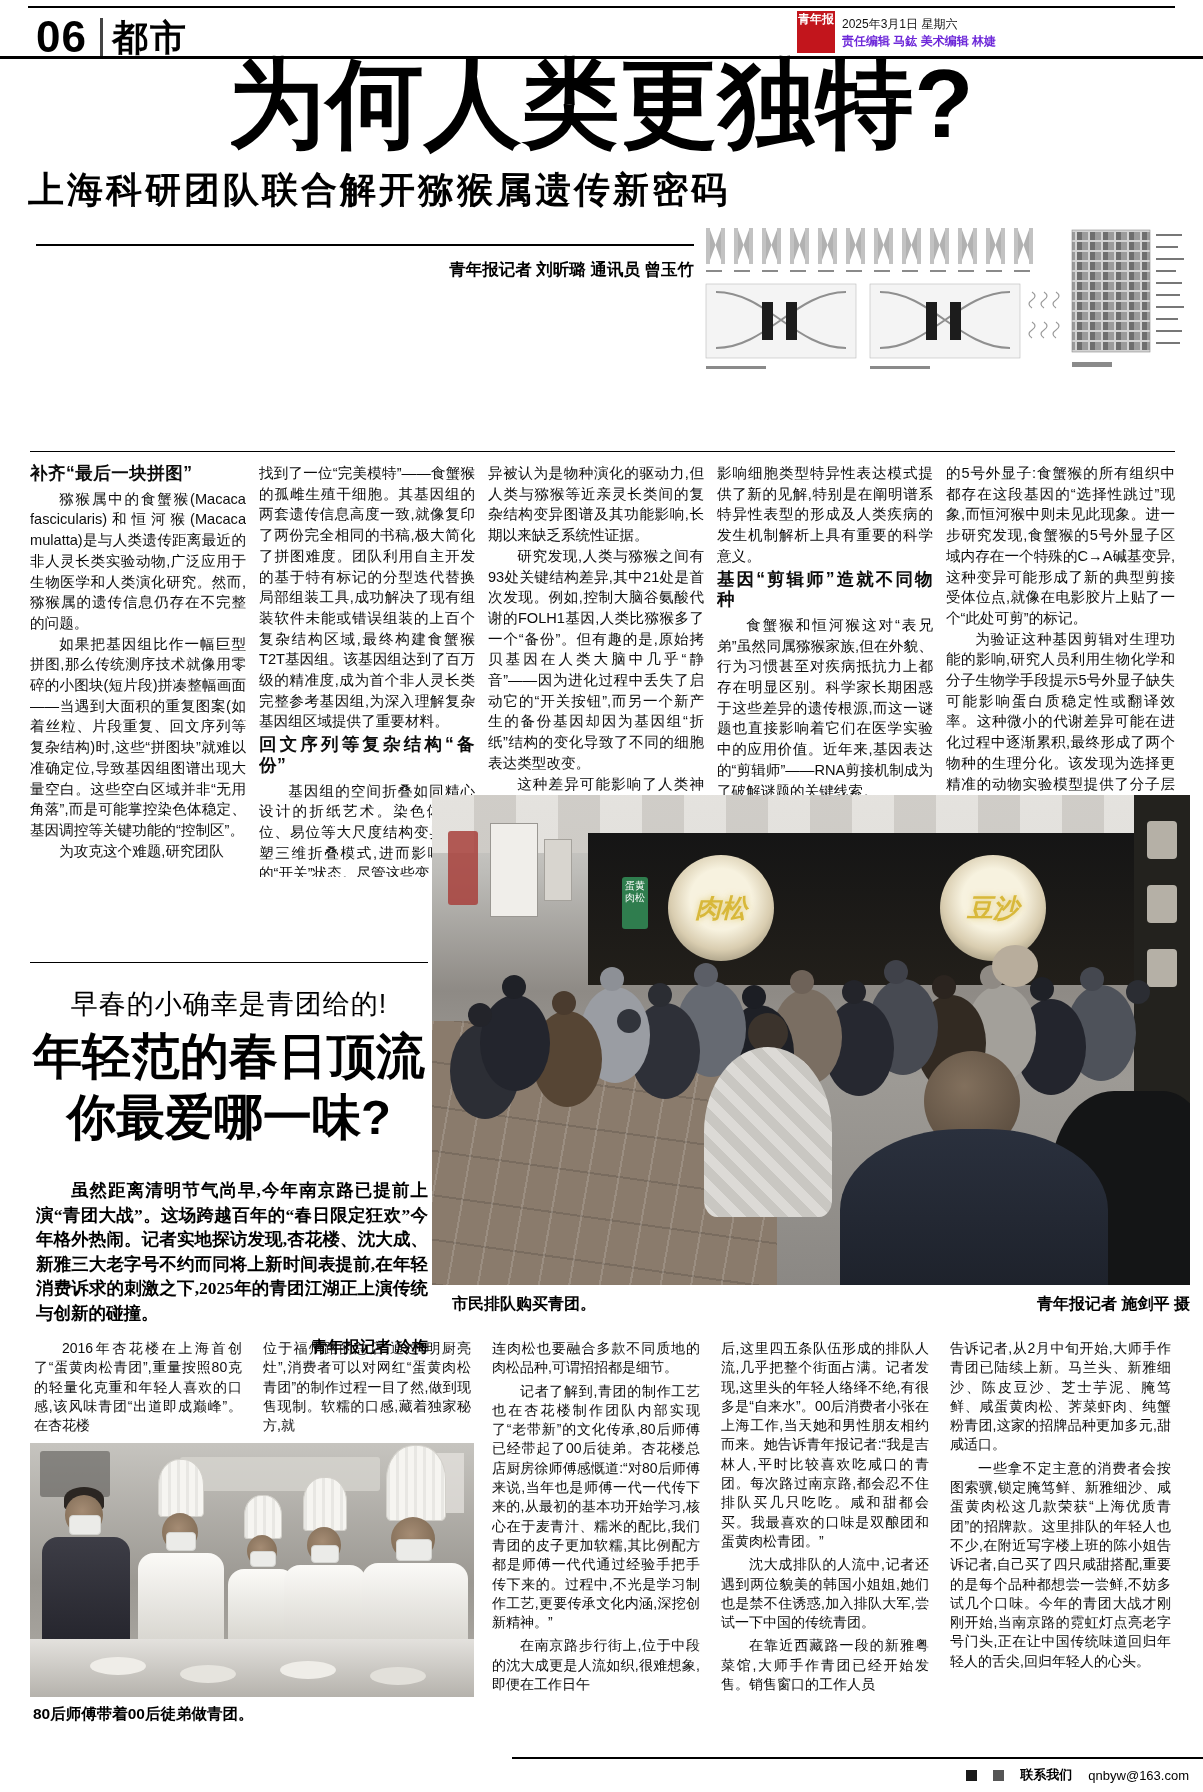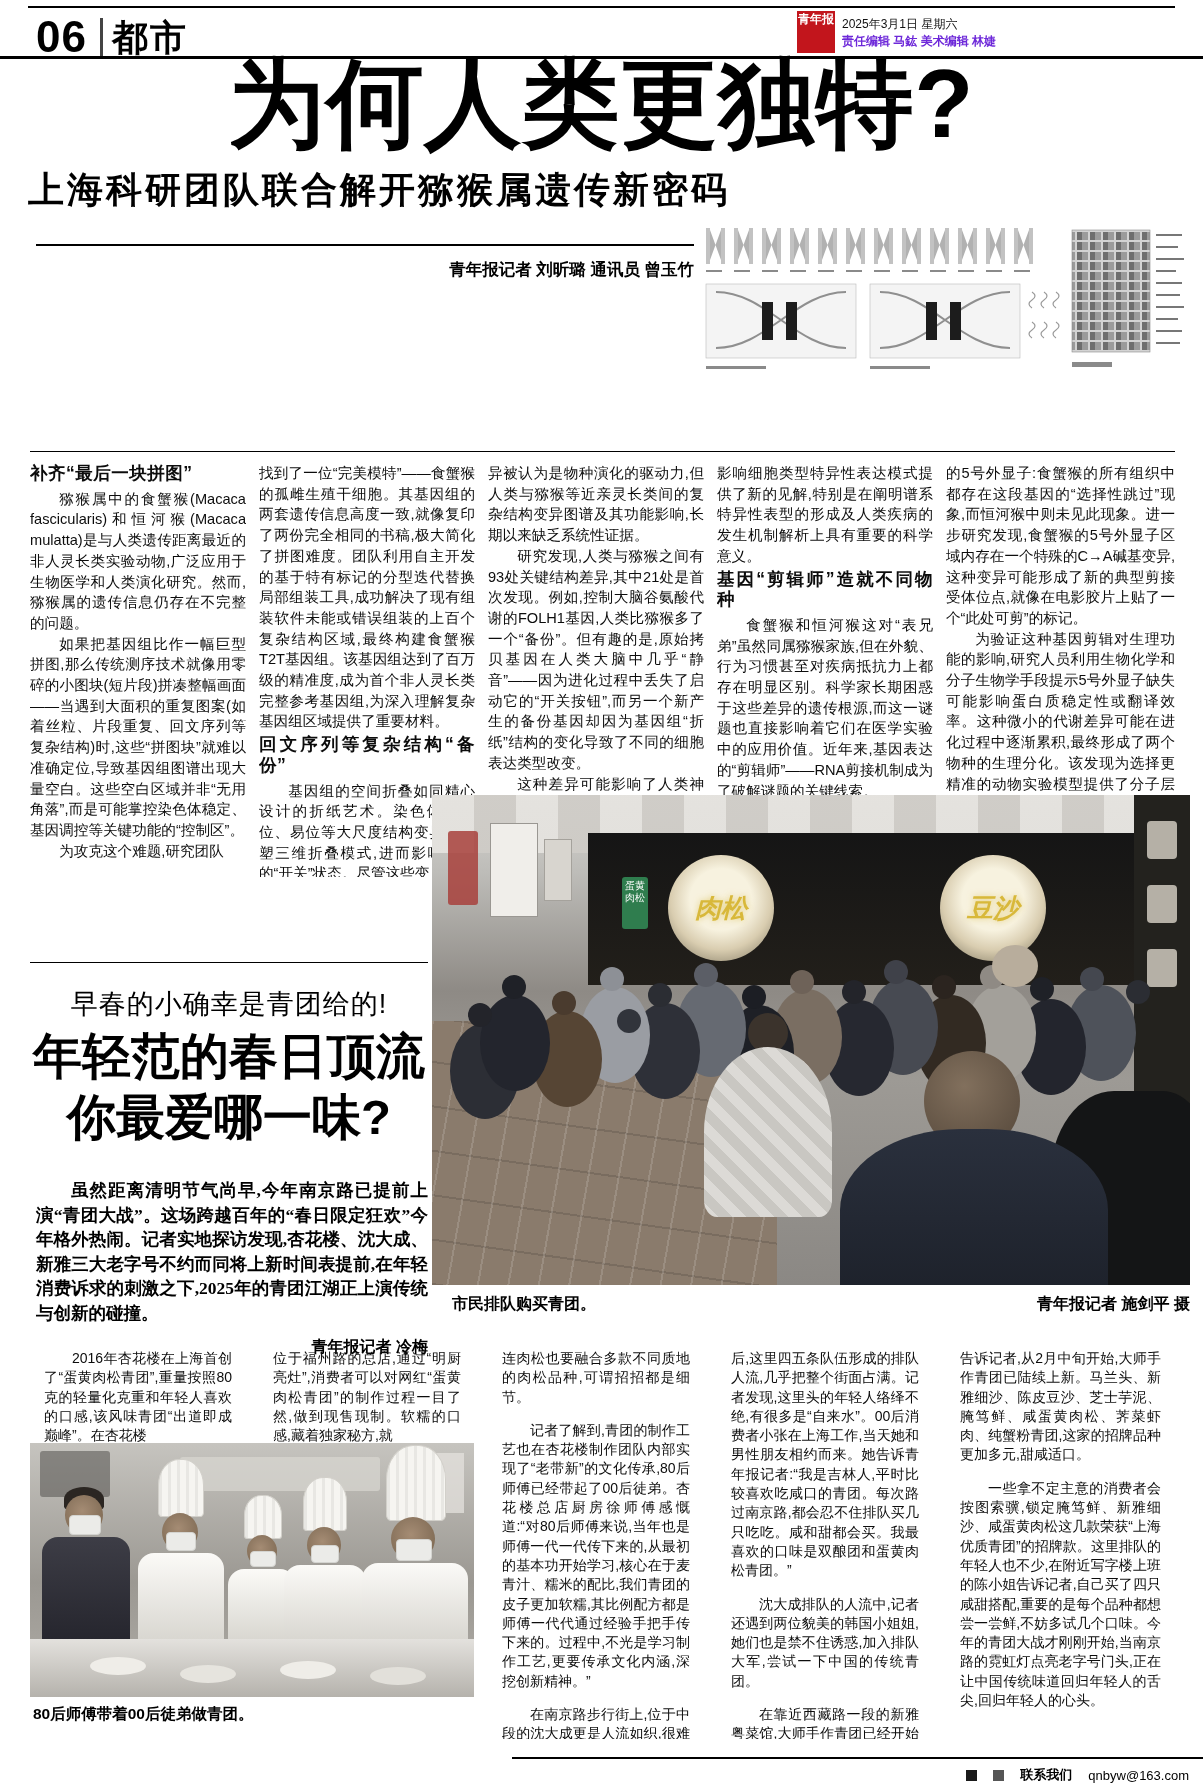--- a/index.html
+++ b/index.html
@@ -93,21 +93,21 @@
              background:linear-gradient(#2a303d,#1c2029);}
   .q-fg-right{left:618px;top:296px;width:160px;height:220px;border-radius:40% 30% 0 0;background:#141516;}
   .q-fg-beanie{left:560px;top:150px;width:46px;height:42px;border-radius:50%;background:#b8ad9c;}
 
   .qcap{left:452px;top:1294px;font-size:16px;font-weight:700;}
   .qcred{left:760px;top:1294px;width:430px;text-align:right;font-size:16px;font-weight:700;}
 
   
   .bcol{top:1335px;width:216px;height:404px;overflow:hidden;font-size:14px;line-height:19.3px;
         text-align:justify;color:#0c0c0c;}
-  .bcol p{margin:14px;text-indent:2em;}
+  .bcol p{margin:4px;text-indent:2em;}
   .bcol p.noind{text-indent:0;}
   .ba{left:30px;height:108px;} .bb{left:259px;height:108px;}
   .bc{left:488px;} .bd{left:717px;} .be{left:946px;width:229px;}
 
   
   .cphoto{left:30px;top:1443px;width:444px;height:254px;overflow:hidden;
           background:linear-gradient(#c6c4bf 0%,#9b9892 55%,#b0ada7 100%);}
   .k-shelf{left:150px;top:14px;width:200px;height:34px;background:#d9d7d2;opacity:.7;border-radius:3px;}
   .k-vent{left:10px;top:8px;width:70px;height:46px;background:#5c5a56;opacity:.6;border-radius:3px;}
   .k-window{left:380px;top:10px;width:54px;height:60px;background:#e4e2dd;opacity:.75;}

